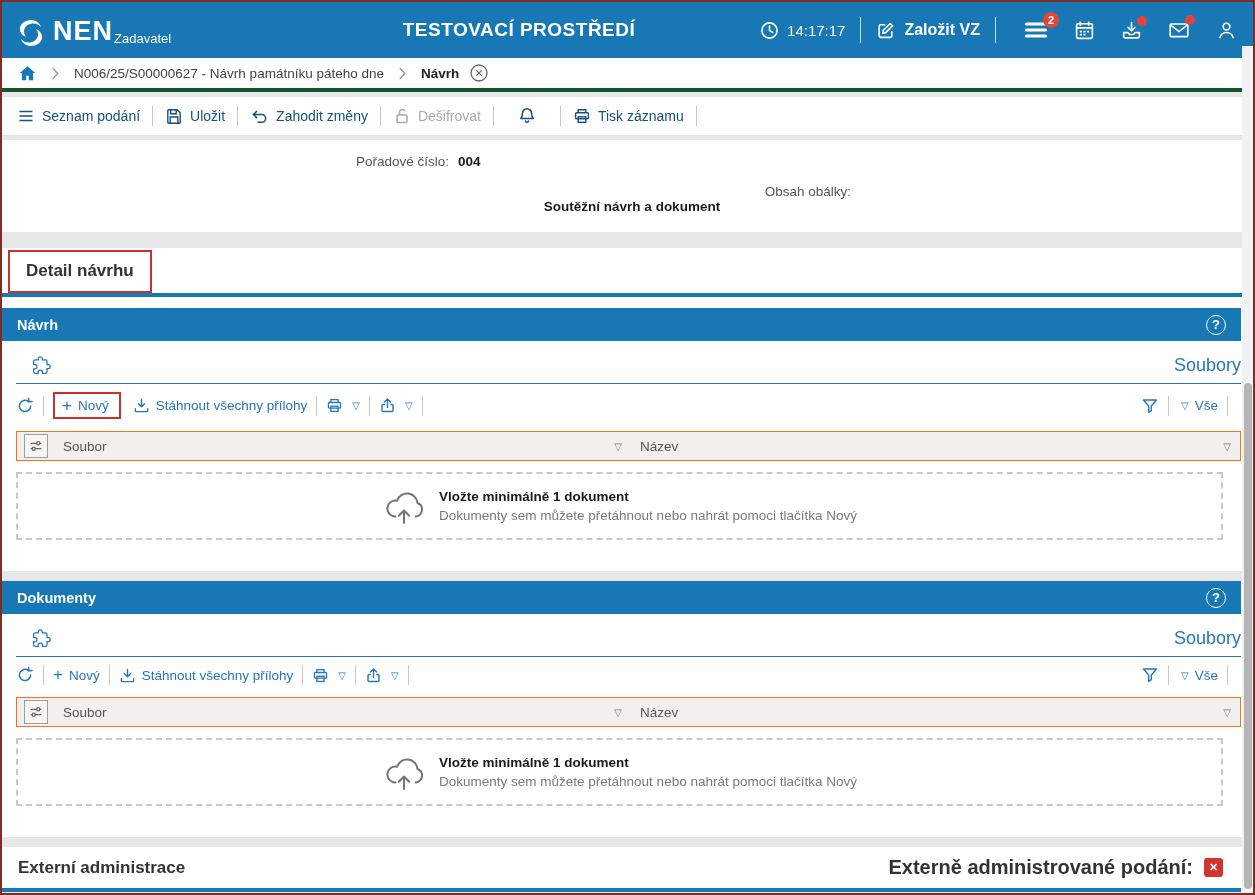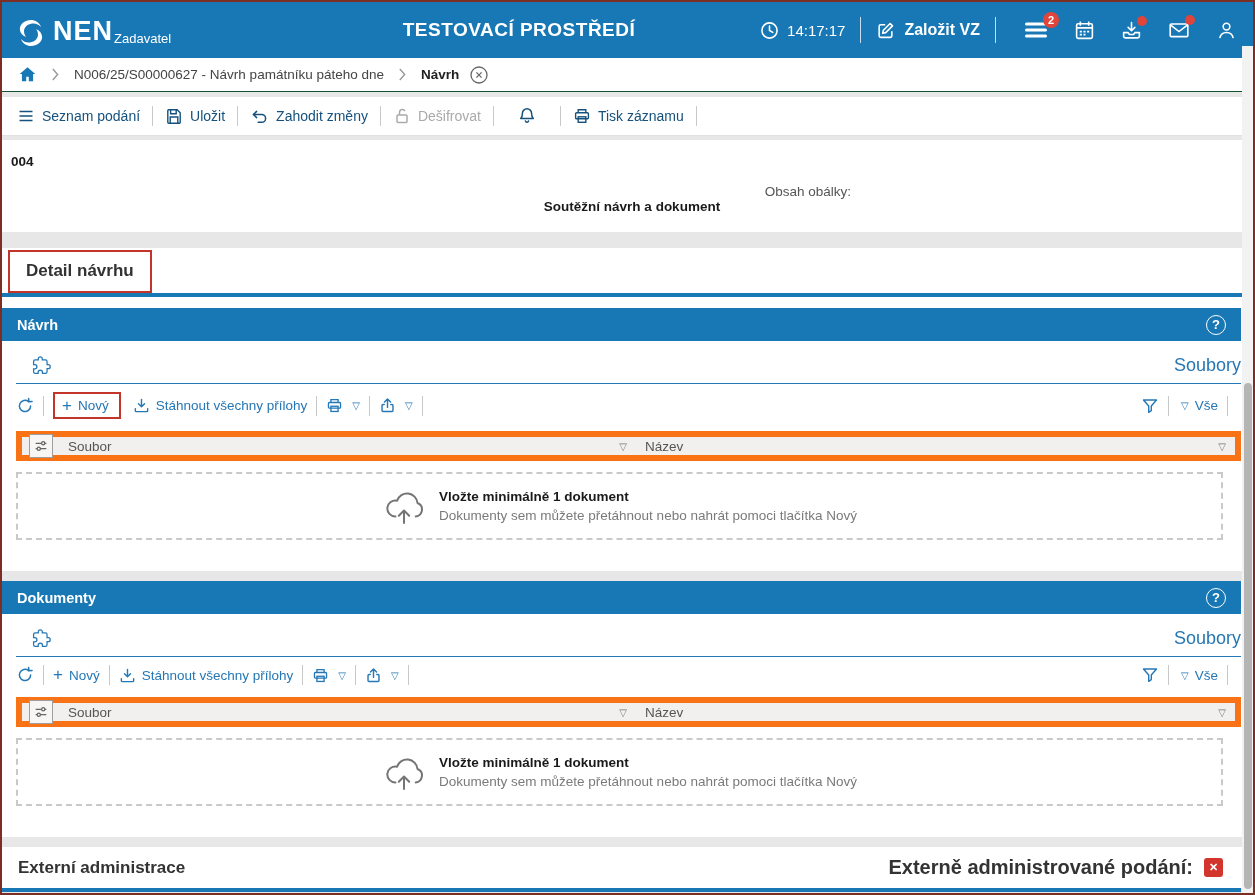--- a/index.html
+++ b/index.html
@@ -16,21 +16,21 @@
   .topbar-right { margin-left:auto; display:flex; align-items:center; }
   .time-wrap { display:flex; align-items:center; gap:8px; font-size:15px; }
   .tb-divider { width:1px; height:26px; background:rgba(255,255,255,.75); margin:0 15px; }
   .create-vz { display:flex; align-items:center; gap:9px; background:none; border:none; color:#fff; font-size:16px; font-weight:bold; font-family:inherit; cursor:pointer; }
   .iconbtn { position:relative; background:none; border:none; color:#fff; cursor:pointer; margin:0 13px; display:flex; align-items:center; }
   .iconbtn.last { margin-right:2px; }
   .badge { position:absolute; top:-8px; right:-11px; min-width:16px; height:16px; border-radius:8px; background:#e0443a; color:#fff; font-size:11px; font-weight:bold; display:flex; align-items:center; justify-content:center; padding:0 4px; }
   .dot { position:absolute; top:-4px; right:-5px; width:10px; height:10px; border-radius:50%; background:#e0443a; }
 
   
-  .breadcrumb { height:34px; background:#fff; display:flex; align-items:center; gap:14px; padding:0 16px; font-size:13.5px; border-bottom:1px solid #14532d; }
+  .breadcrumb { height:34px; background:#fff; display:flex; align-items:center; gap:14px; padding:0 16px; font-size:13.5px; border-bottom:4px solid #14532d; }
   .bc-level1 { color:#444; cursor:pointer; }
   .bc-level2 { color:#222; font-weight:bold; }
   .gap5 { height:5px; background:#e7e7e7; }
   .gap4 { height:4px; background:#e7e7e7; }
   .gap16 { height:16px; background:#e7e7e7; }
   .gap10 { height:10px; background:#e7e7e7; }
   .gap8 { height:8px; background:#e7e7e7; }
 
   
   .toolbar { height:39px; background:#fff; display:flex; align-items:center; padding:0 12px; color:#15517c; font-size:14px; border-bottom:1px solid #e2e2e2; }
@@ -56,21 +56,21 @@
   .section-header { height:33px; background:#1878b5; color:#fff; display:flex; align-items:center; padding:0 15px; }
   .section-title { font-size:14.5px; font-weight:bold; }
   .help-badge { margin-left:auto; width:20px; height:20px; border:1.5px solid #fff; border-radius:50%; display:flex; align-items:center; justify-content:center; font-size:13px; font-weight:bold; color:#fff; cursor:pointer; }
   .subsection { display:flex; align-items:center; gap:9px; color:#2577b5; font-size:18px; padding:14px 0 7px 30px;justify-content:space-between; }
   .sub-underline { height:1px; background:#2577b5; margin-left:14px; }
   .files-toolbar { display:flex; align-items:center; padding:8px 4px 8px 14px; color:#2577b5; font-size:13.5px; }
   .ft-item { display:flex; align-items:center; gap:6px; background:none; border:none; color:#2577b5; font-size:13.5px; font-family:inherit; cursor:pointer; white-space:nowrap; }
   .annotate-new { border:2px solid #c3342b; padding:4px 10px 4px 7px; display:flex; align-items:center; gap:6px; }
   .caret { font-size:10px; color:#2577b5; margin-left:3px; }
   .ft-right { margin-left:auto; display:flex; align-items:center; }
-  .grid-header { margin:4px 0 0 14px; height:30px; background:#f1f0ee; border:6px solid #f97316; display:flex; align-items:center; font-size:13.5px; color:#555; }
+  .grid-header { margin:4px 0 0 14px; height:30px; background:#f1f0ee; border:1px solid #f97316; display:flex; align-items:center; font-size:13.5px; color:#555; }
   .col-icon { width:37px; display:flex; align-items:center; justify-content:center; }
   .settings-box { width:24px; height:24px; border:1px solid #9e9e9e; display:flex; align-items:center; justify-content:center; color:#666; background:#f7f6f5; cursor:pointer; }
   .col { display:flex; align-items:center; padding:0 9px; }
   .col-soubor { width:577px; }
   .col-nazev { flex:1; }
   .col-caret { margin-left:auto; font-size:10px; color:#777; cursor:pointer; }
   .dropzone { margin:11px 18px 0 14px; border:2px dashed #c9c9c9; height:68px; display:flex; align-items:center; justify-content:center; gap:13px; }
   .dz-cloud { color:#757575; }
   .dz-title { font-size:13.5px; font-weight:bold; color:#1a1a1a; }
   .dz-hint { font-size:13.5px; color:#7a7a7a; margin-top:4px; }
@@ -227,20 +227,21 @@
           <rect x="5.2" y="9.8" width="7.6" height="5.5"></rect>
       </svg>
       <span>Tisk záznamu</span>
     </button>
     <span class="vsep"></span>
   </div>
   <div class="gap4"></div>
 
   <section class="form-section">
     <div class="form-row">
+      <span class="form-label">Pořadové číslo:</span>
       <span class="form-value">004</span>
     </div>
     <div class="form-row">
       <span class="form-label">Obsah obálky:</span>
       <span class="form-value">Soutěžní návrh a dokument</span>
     </div>
   </section>
   <div class="gap16"></div>
 
   <div class="tabbar">

